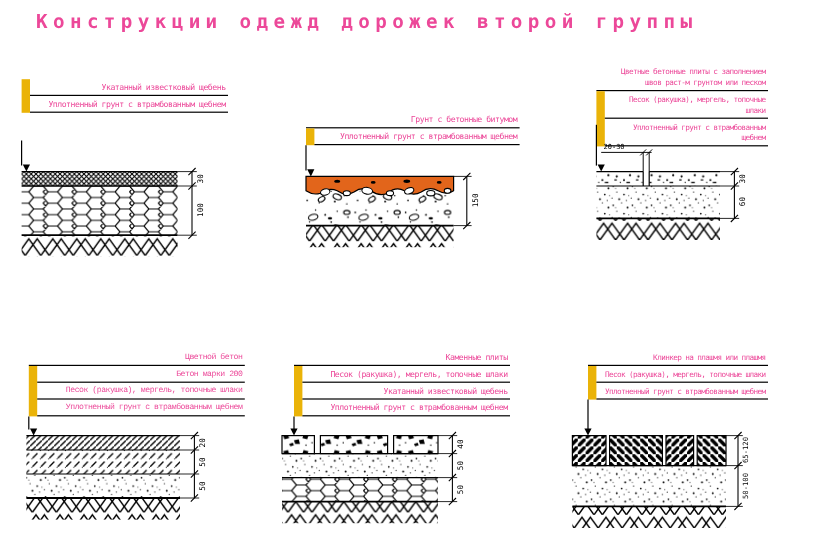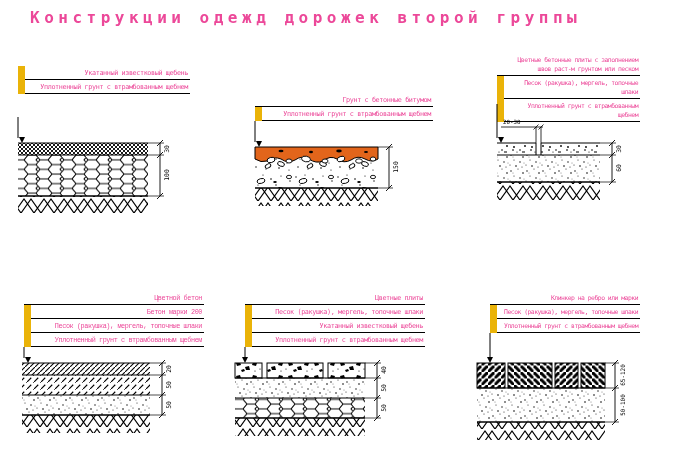--- a/index.html
+++ b/index.html
@@ -215,21 +215,21 @@
       <line x1="142" y1="16" x2="142" y2="68" stroke="#000" stroke-width="0.9"></line>
       <path d="M130 16 H146 M130 28 H146 M130 48 H146 M130 68 H146" stroke="#000" stroke-width="0.7" fill="none"></path>
       <path d="M139 19 L145 13 M139 31 L145 25 M139 51 L145 45 M139 71 L145 65" stroke="#000" stroke-width="0.9" fill="none"></path>
       <text x="149" y="22" font-size="6.4" text-anchor="middle" dominant-baseline="central" transform="rotate(-90 149 22)">20</text>
       <text x="149" y="38" font-size="6.4" text-anchor="middle" dominant-baseline="central" transform="rotate(-90 149 38)">50</text>
       <text x="149" y="58" font-size="6.4" text-anchor="middle" dominant-baseline="central" transform="rotate(-90 149 58)">50</text>
     </g>
   </svg>
 
   <div class="callout fs-a" style="left:245px;top:291px;width:180px;">
-    <div class="lbl">Цветные плиты</div>
+    <div class="lbl">Каменные плиты</div>
     <div class="rest">
       <div class="lbl">Песок (ракушка), мергель, топочные шлаки</div>
       <div class="lbl">Укатанный известковый щебень</div>
       <div class="lbl">Уплотненный грунт с втрамбованным щебнем</div>
     </div>
   </div>
   <svg class="sec" style="left:233px;top:347px;" width="175" height="102">
     <line x1="12" y1="0" x2="12" y2="11" stroke="#000" stroke-width="1"></line>
     <path d="M9 10 L15 10 L12 16 Z" fill="#000"></path>
     <rect x="2" y="16" width="27" height="15" fill="url(#stone)" stroke="#000" stroke-width="1"></rect>
@@ -244,21 +244,21 @@
       <line x1="144" y1="16" x2="144" y2="71" stroke="#000" stroke-width="0.9"></line>
       <path d="M132 16 H148 M132 31 H148 M132 51 H148 M132 71 H148" stroke="#000" stroke-width="0.7" fill="none"></path>
       <path d="M141 19 L147 13 M141 34 L147 28 M141 54 L147 48 M141 74 L147 68" stroke="#000" stroke-width="0.9" fill="none"></path>
       <text x="151" y="23" font-size="6.4" text-anchor="middle" dominant-baseline="central" transform="rotate(-90 151 23)">40</text>
       <text x="151" y="41" font-size="6.4" text-anchor="middle" dominant-baseline="central" transform="rotate(-90 151 41)">50</text>
       <text x="151" y="61" font-size="6.4" text-anchor="middle" dominant-baseline="central" transform="rotate(-90 151 61)">50</text>
     </g>
   </svg>
 
   <div class="callout fs-b" style="left:490px;top:291px;width:150px;">
-    <div class="lbl">Клинкер на ребро или марки</div>
+    <div class="lbl">Клинкер на плашмя или плашмя</div>
     <div class="rest">
       <div class="lbl">Песок (ракушка), мергель, топочные шлаки</div>
       <div class="lbl">Уплотненный грунт с втрамбованным щебнем</div>
     </div>
   </div>
   <svg class="sec" style="left:475px;top:333px;" width="165" height="116">
     <line x1="15" y1="0" x2="15" y2="25" stroke="#000" stroke-width="1"></line>
     <path d="M12 24 L18 24 L15 30 Z" fill="#000"></path>
     <rect x="2" y="30" width="28" height="25" fill="url(#clinkA)" stroke="#000" stroke-width="1"></rect>
     <rect x="33" y="30" width="44" height="25" fill="url(#clinkB)" stroke="#000" stroke-width="1"></rect>

